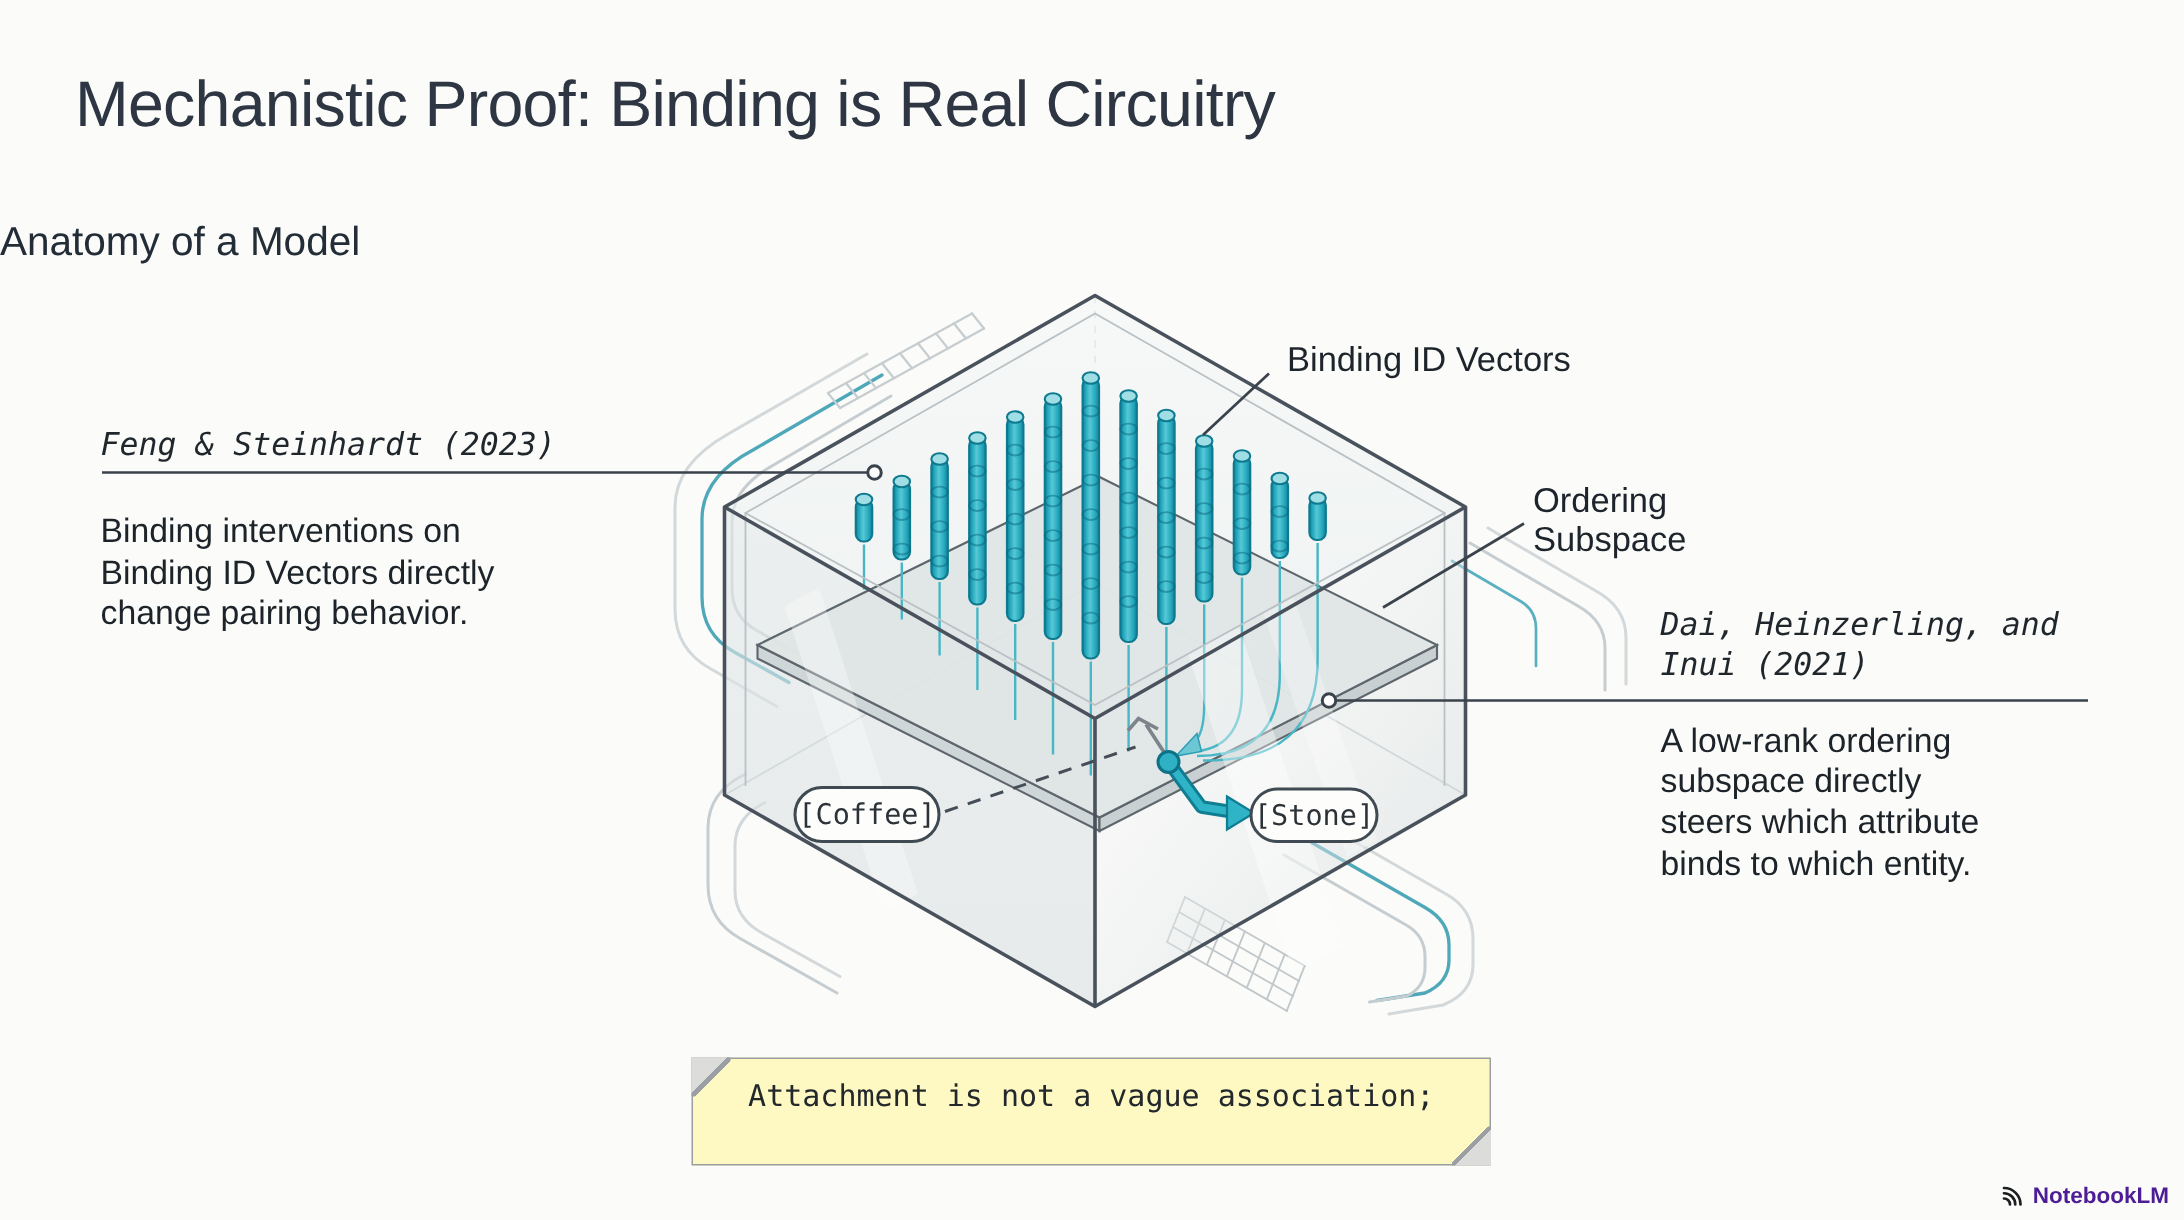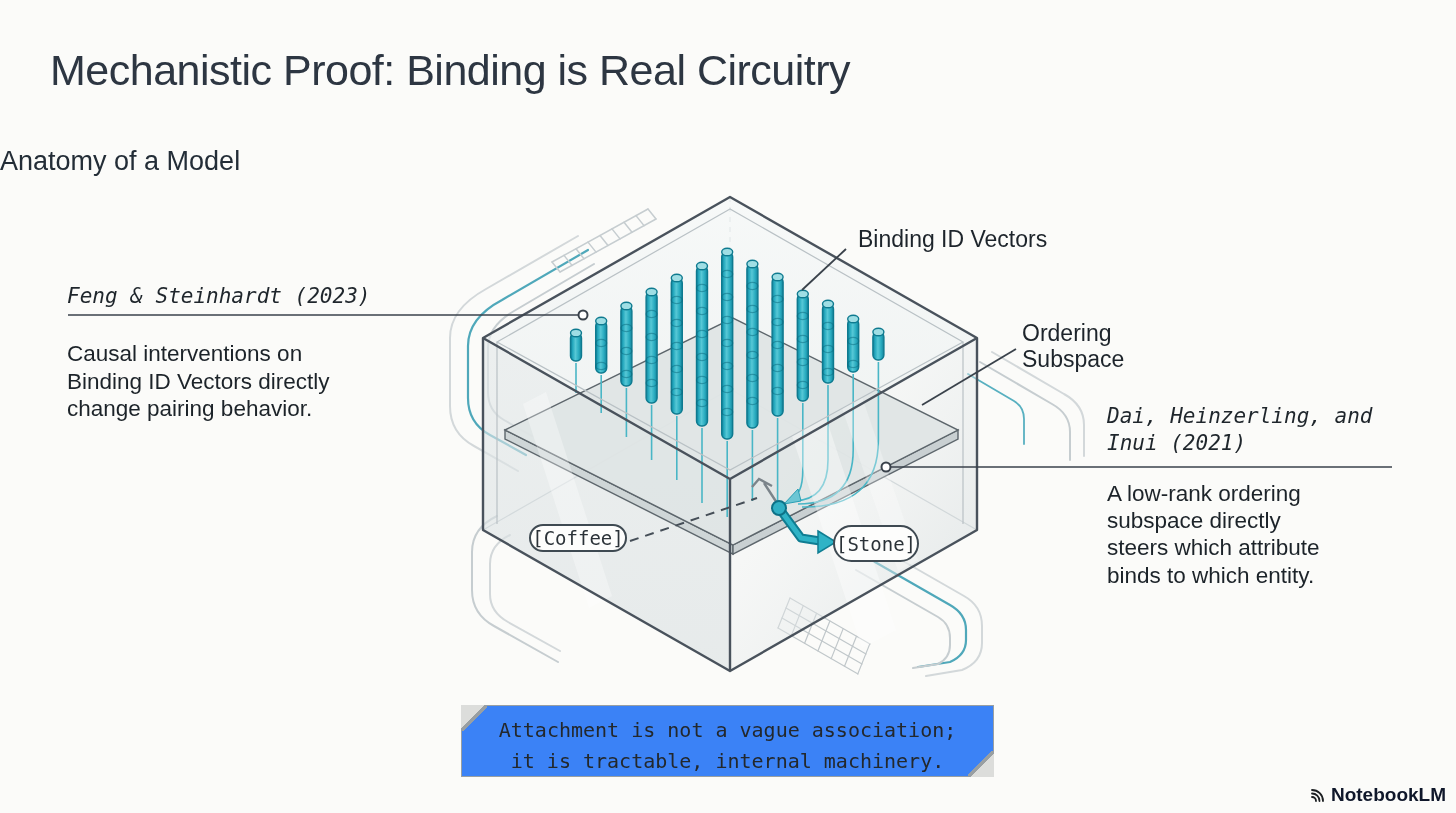--- a/index.html
+++ b/index.html
@@ -7,28 +7,28 @@
   body { position:relative; background:#fbfbf9; font-family:"Liberation Sans",sans-serif; color:#20262c; }
   .abs { position:absolute; }
   .title { left:50px; top:46px; font-size:43px; letter-spacing:-0.5px; font-weight:500; color:#2d3642; }
   .subtitle { left:0; top:146px; width:1456px; font-size:27px; font-weight:500; color:#232d37; }
   .mono { font-family:"DejaVu Sans Mono","Liberation Mono",monospace; }
   .cite-head { font-size:21px; color:#1f262c; line-height:1.3;font-style:italic; }
   .cite-body { font-size:22.5px; line-height:1.22; color:#1c2329; }
   .diagram-label { font-size:23px; font-weight:500; color:#1d242b; line-height:1.15; }
   .pill { position:absolute; background:#fdfdfc; border:2px solid #3f4a52; border-radius:20px;
           display:flex; align-items:center; justify-content:center; font-size:19px; color:#2b3238; }
-  .caption-box { left:461px; top:705px; width:533px; height:72px; background:#3b82f6;
+  .caption-box { left:461px; top:705px; width:533px; height:72px; background:#fef9c3;
                  border:1.5px solid #999fa2; text-align:center; padding-top:9px;
                  font-size:20px; line-height:1.55; color:#23282c; }
   .corner { position:absolute; width:26px; height:26px; }
   .corner.tl { top:-1px; left:-1px; background:linear-gradient(135deg,#dcdddb 46%,#999fa2 46%,#999fa2 54%,rgba(0,0,0,0) 54%); }
   .corner.br { bottom:-1px; right:-1px; background:linear-gradient(315deg,#dcdddb 46%,#999fa2 46%,#999fa2 54%,rgba(0,0,0,0) 54%); }
   .logo { right:10px; bottom:7px; display:flex; align-items:center; gap:5px; }
-  .logo-text { font-size:19px; font-weight:bold; color:#0f172a; }
+  .logo-text { font-size:15px; font-weight:bold; color:#4c1d95; }
   svg.canvas { position:absolute; left:0; top:0; }
   .lines div { white-space:nowrap; }
 </style>
 </head>
 <body>
 
 <svg class="canvas" width="1456" height="813" viewBox="0 0 1456 813">
   <defs>
     <linearGradient id="barGrad" x1="0" y1="0" x2="1" y2="0">
       <stop offset="0" stop-color="#118099"></stop>
@@ -242,47 +242,46 @@
 <div class="abs diagram-label" style="left:858px; top:226px;">Binding ID Vectors</div>
 
 <div class="abs diagram-label lines" style="left:1022px; top:320px;">
   <div>Ordering</div>
   <div>Subspace</div>
 </div>
 
 <div class="abs" style="left:67px; top:283px;">
   <div class="mono cite-head">Feng &amp; Steinhardt (2023)</div>
   <div class="cite-body lines" style="margin-top:30px;">
-    <div>Causal interventions on</div>
+    <div>Binding interventions on</div>
     <div>Binding ID Vectors directly</div>
     <div>change pairing behavior.</div>
   </div>
 </div>
 
 <div class="abs" style="left:1107px; top:403px;">
   <div class="mono cite-head lines">
     <div>Dai, Heinzerling, and</div>
     <div>Inui (2021)</div>
   </div>
   <div class="cite-body lines" style="margin-top:22px;">
     <div>A low-rank ordering</div>
     <div>subspace directly</div>
     <div>steers which attribute</div>
     <div>binds to which entity.</div>
   </div>
 </div>
 
-<div class="pill mono" style="left:529px; top:524px; width:98px; height:28px;">[Coffee]</div>
+<div class="pill mono" style="left:529px; top:524px; width:98px; height:38px;">[Coffee]</div>
 <div class="pill mono" style="left:833px; top:525px; width:86px; height:37px;">[Stone]</div>
 
 <div class="abs caption-box mono">
   <div class="corner tl"></div>
   <div class="corner br"></div>
   <div>Attachment is not a vague association;</div>
-  <div>it is tractable, internal machinery.</div>
 </div>
 
 <div class="abs logo">
   <svg width="17" height="17" viewBox="0 0 17 17" fill="none" stroke="#1c1f22" stroke-width="1.8" stroke-linecap="round">
     <path d="M3,10 A4,4 0 0 1 7,14"></path>
     <path d="M3,6.5 A7.5,7.5 0 0 1 10.5,14"></path>
     <path d="M3,3 A11,11 0 0 1 14,14"></path>
   </svg>
   <span class="logo-text">NotebookLM</span>
 </div>

